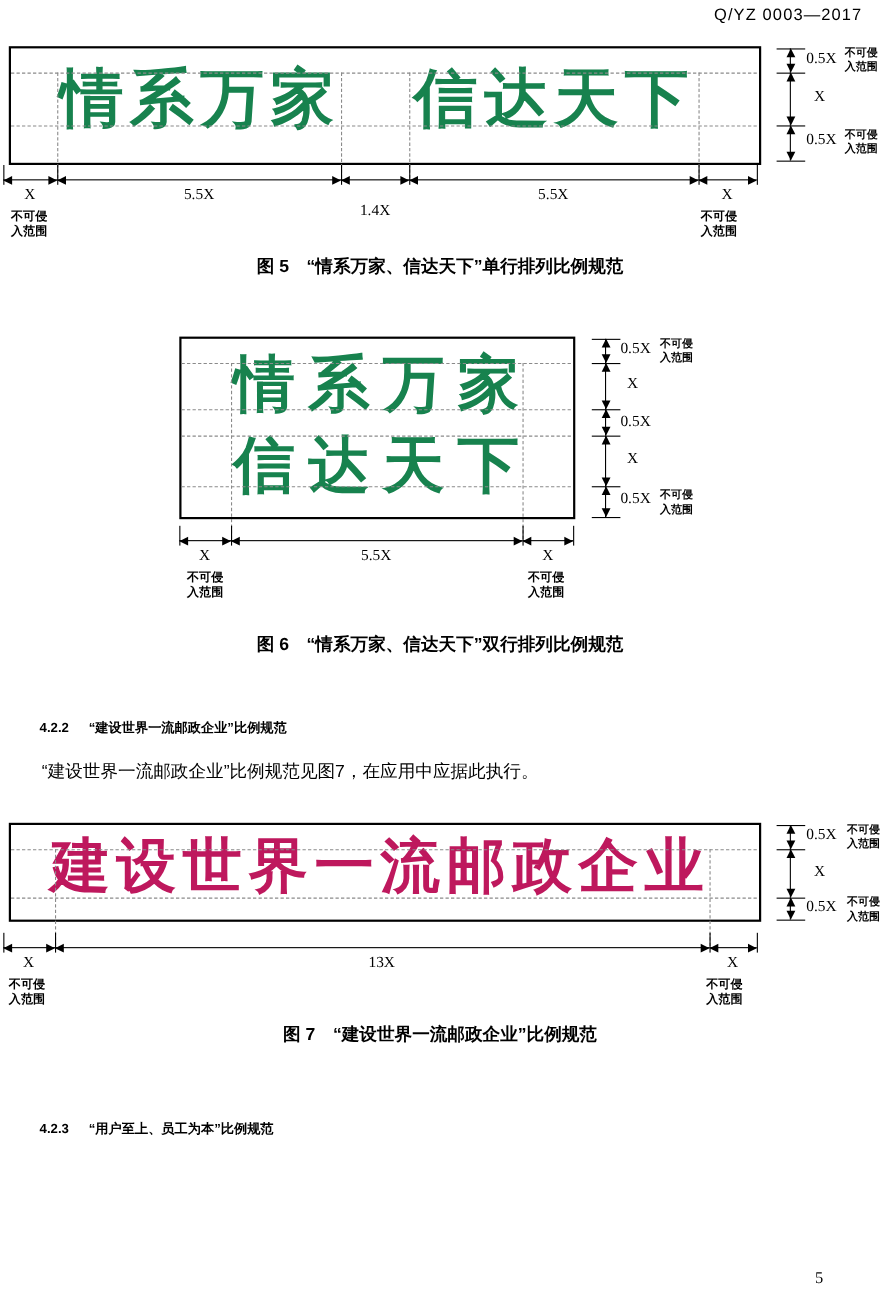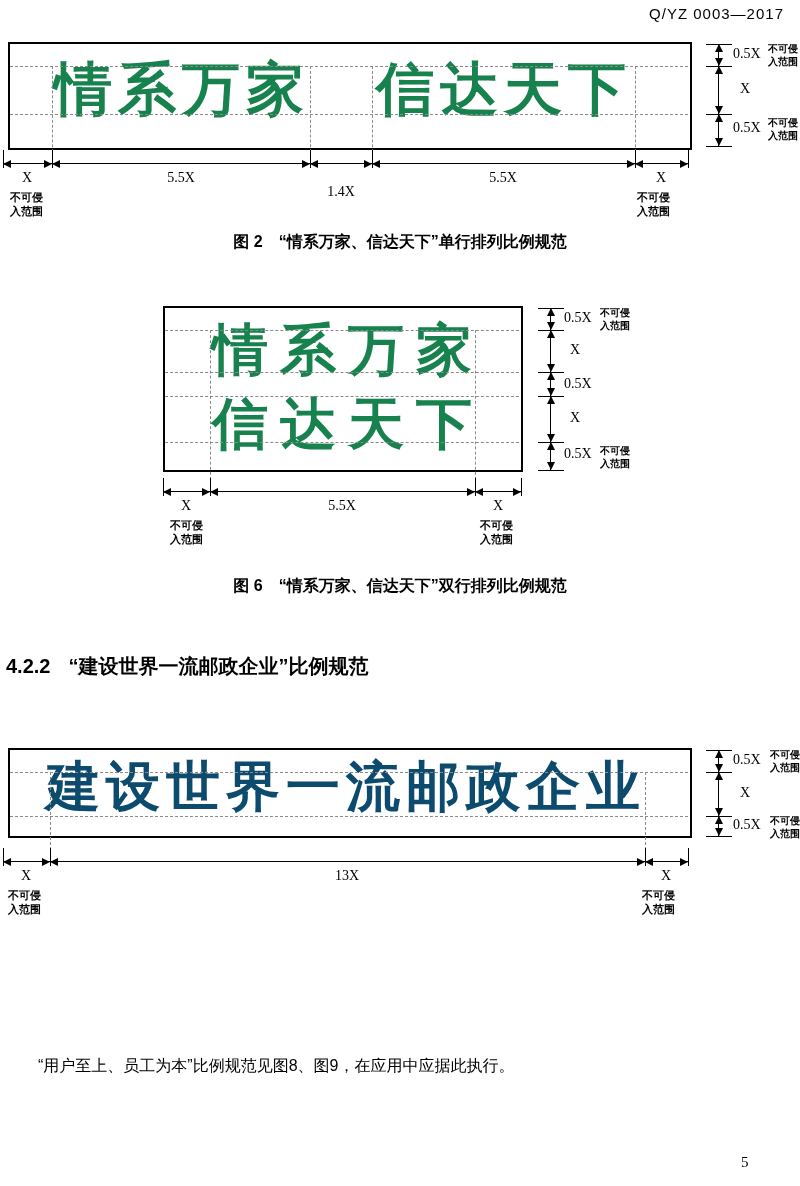--- a/index.html
+++ b/index.html
@@ -31,21 +31,21 @@
     border-left:4px solid transparent;border-right:4px solid transparent;border-top:8px solid #000;}
 
   .dim-label{position:absolute;font-family:"Liberation Serif",serif;font-weight:normal;font-size:14px;
     transform:translateX(-50%);white-space:nowrap;}
   .dim-label.lft{transform:none;}
   .keepout{position:absolute;font-size:10px;font-weight:bold;line-height:1.3;white-space:nowrap;}
   .keepout.b{font-size:11px;}
   .keepout span{display:block;}
 
   .caption{position:absolute;left:0;width:800px;text-align:center;font-size:16px;font-weight:bold;}
-  .sec-heading{position:absolute;font-size:20px;font-weight:bold;white-space:nowrap;}
+  .sec-heading{position:absolute;font-size:12px;font-weight:bold;white-space:nowrap;margin-left:30px;}
   .sec-heading .num{margin-right:18px;}
   .sec-body{position:absolute;font-size:16px;white-space:nowrap;}
 </style>
 </head>
 <body>
 
 <div class="page">
 
   <div class="doc-number">Q/YZ 0003—2017</div>
 
@@ -100,21 +100,21 @@
   <span class="dim-label lft" style="left:733px;top:120px;">0.5X</span>
   <div class="keepout" style="left:768px;top:42px;">
     <span>不可侵</span>
     <span>入范围</span>
   </div>
   <div class="keepout" style="left:768px;top:116px;">
     <span>不可侵</span>
     <span>入范围</span>
   </div>
 
-  <div class="caption" style="top:232px;">图 2　“情系万家、信达天下”单行排列比例规范</div>
+  <div class="caption" style="top:232px;">图 5　“情系万家、信达天下”单行排列比例规范</div>
 
   <div class="slogan-box" style="left:163px;top:306px;width:356px;height:162px;"></div>
   <span class="slogan f6" style="left: 212px; top: 322px; color: rgb(23, 130, 78);">情系万家</span>
   <span class="slogan f6" style="left: 212px; top: 396px; color: rgb(23, 130, 78);">信达天下</span>
 
   <div class="dash-h" style="left:165px;top:330px;width:354px;"></div>
   <div class="dash-h" style="left:165px;top:372px;width:354px;"></div>
   <div class="dash-h" style="left:165px;top:396px;width:354px;"></div>
   <div class="dash-h" style="left:165px;top:442px;width:354px;"></div>
   <div class="dash-v" style="left:210px;top:330px;height:160px;"></div>
@@ -162,23 +162,24 @@
   <div class="keepout" style="left:600px;top:444px;">
     <span>不可侵</span>
     <span>入范围</span>
   </div>
 
   <div class="caption" style="top:576px;">图 6　“情系万家、信达天下”双行排列比例规范</div>
 
   <div class="sec-heading" style="left:6px;top:653px;">
     <span class="num">4.2.2</span><span>“建设世界一流邮政企业”比例规范</span>
   </div>
+  <div class="sec-body" style="left:38px;top:691px;">“建设世界一流邮政企业”比例规范见图7，在应用中应据此执行。</div>
 
   <div class="slogan-box" style="left:8px;top:748px;width:680px;height:86px;"></div>
-  <span class="slogan f7" style="left: 46px; top: 760px; color: #0c4a6e;">建设世界一流邮政企业</span>
+  <span class="slogan f7" style="left: 46px; top: 760px; color: #be185d;">建设世界一流邮政企业</span>
 
   <div class="dash-h" style="left:10px;top:772px;width:678px;"></div>
   <div class="dash-h" style="left:10px;top:816px;width:678px;"></div>
   <div class="dash-v" style="left:50px;top:772px;height:88px;"></div>
   <div class="dash-v" style="left:645px;top:772px;height:88px;"></div>
 
   <div class="tickv" style="left:3px;top:848px;"></div>
   <div class="tickv" style="left:50px;top:848px;"></div>
   <div class="tickv" style="left:645px;top:848px;"></div>
   <div class="tickv" style="left:688px;top:848px;"></div>
@@ -209,17 +210,20 @@
   <span class="dim-label lft" style="left:733px;top:817px;">0.5X</span>
   <div class="keepout" style="left:770px;top:748px;">
     <span>不可侵</span>
     <span>入范围</span>
   </div>
   <div class="keepout" style="left:770px;top:814px;">
     <span>不可侵</span>
     <span>入范围</span>
   </div>
 
-
-  <div class="sec-body" style="left:38px;top:1056px;">“用户至上、员工为本”比例规范见图8、图9，在应用中应据此执行。</div>
+  <div class="caption" style="top:930px;">图 7　“建设世界一流邮政企业”比例规范</div>
+
+  <div class="sec-heading" style="left:6px;top:1018px;">
+    <span class="num">4.2.3</span><span>“用户至上、员工为本”比例规范</span>
+  </div>
 
   <div class="page-number">5</div>
 </div>
 
 </body></html>

